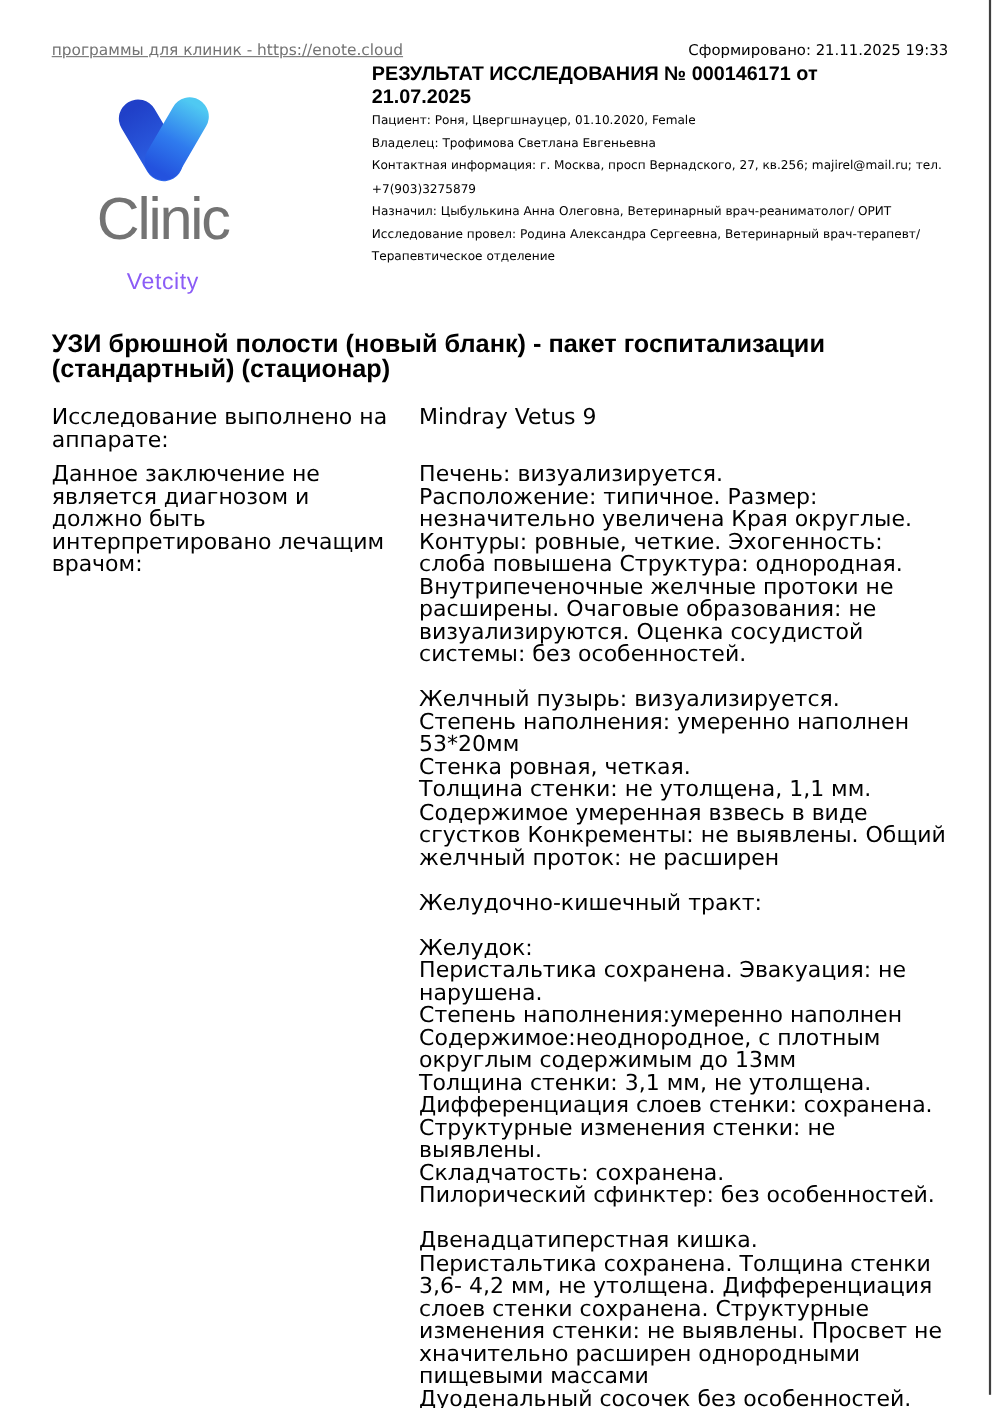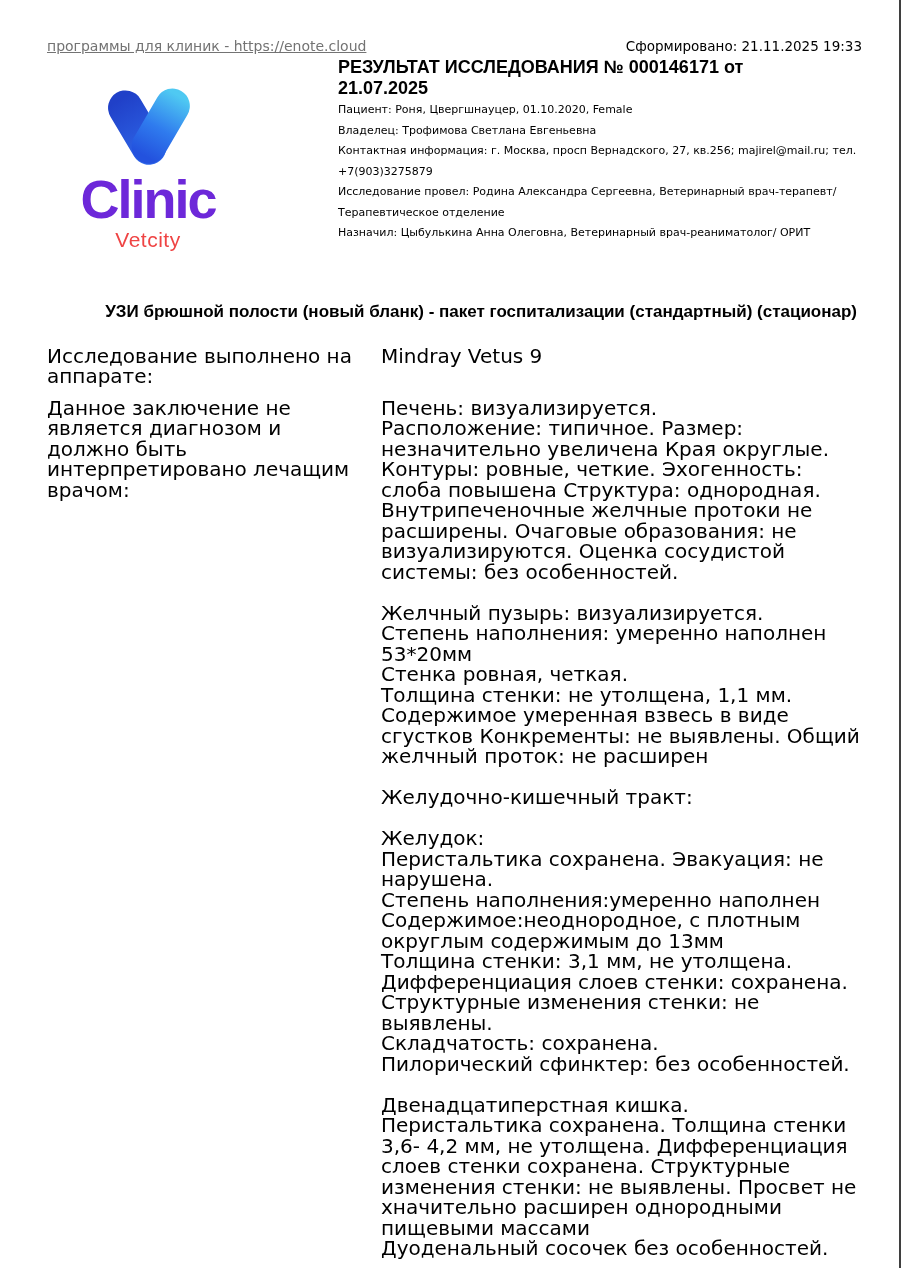--- a/index.html
+++ b/index.html
@@ -32,33 +32,33 @@
   
   .logo {
     position: absolute;
     left: 68px; top: 88px;
     width: 160px;
     text-align: center;
   }
   .logo-heart { display: block; margin: 0 auto; }
   .logo-word {
     font-family: "Liberation Sans", sans-serif;
-    font-weight: bold;
+    font-weight: normal;
     font-size: 54px;
     letter-spacing: -2px;
-    color: #6d28d9;
+    color: #737373;
     line-height: 1;
     margin-top: 4px;
   }
   .logo-sub {
     font-family: "Liberation Sans", sans-serif;
     font-size: 21px;
-    color: #ef4444;
+    color: #8b5cf6;
     letter-spacing: 0.5px;
-    margin-top: 2px;
+    margin-top: 19px;
   }
 
   
   .report-title {
     position: absolute;
     left: 338px; top: 57px;
     width: 472px;
     font-family: "Liberation Sans", sans-serif;
     font-weight: bold;
     font-size: 18px;
@@ -74,25 +74,24 @@
 
   
   .main {
     position: absolute;
     left: 47px; top: 301px;
     width: 821px;
   }
   .service-title {
     font-family: "Liberation Sans", sans-serif;
     font-weight: bold;
-    font-size: 17px;
+    font-size: 23px;
     line-height: 22.5px;
     margin-bottom: 22px;
     max-width: 810px;
-    text-align: right;
   }
   .section-title {
     font-family: "Liberation Sans", sans-serif;
     font-weight: bold;
     font-size: 18.5px;
     line-height: 21px;
     margin-bottom: 5px;
     white-space: nowrap;
   }
   .rows {
@@ -139,22 +138,22 @@
   <div class="logo-word">Clinic</div>
   <div class="logo-sub">Vetcity</div>
 </div>
 
 <div class="report-title">РЕЗУЛЬТАТ ИССЛЕДОВАНИЯ № 000146171 от 21.07.2025</div>
 
 <div class="patient-block">
   <div>Пациент: Роня, Цвергшнауцер, 01.10.2020, Female</div>
   <div>Владелец: Трофимова Светлана Евгеньевна</div>
   <div>Контактная информация: г. Москва, просп Вернадского, 27, кв.256; majirel@mail.ru; тел. +7(903)3275879</div>
+  <div>Назначил: Цыбулькина Анна Олеговна, Ветеринарный врач-реаниматолог/ ОРИТ</div>
   <div>Исследование провел: Родина Александра Сергеевна, Ветеринарный врач-терапевт/Терапевтическое отделение</div>
-  <div>Назначил: Цыбулькина Анна Олеговна, Ветеринарный врач-реаниматолог/ ОРИТ</div>
 </div>
 
 <div class="main">
   <div class="service-title">УЗИ брюшной полости (новый бланк) - пакет госпитализации (стандартный) (стационар)</div>
 
   <div class="rows">
     <div>Исследование выполнено на аппарате:</div>
     <div>Mindray Vetus 9</div>
 
     <div>Данное заключение не является диагнозом и должно быть интерпретировано лечащим врачом:</div>

